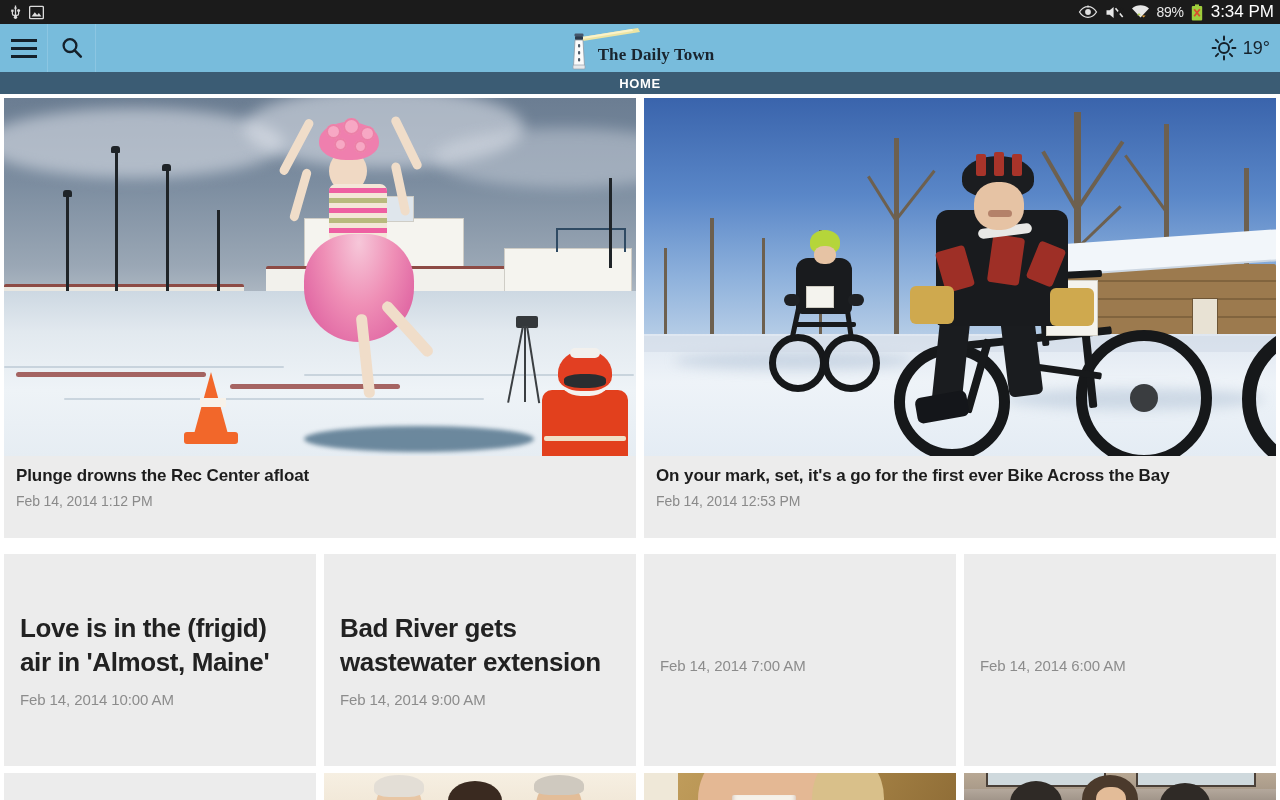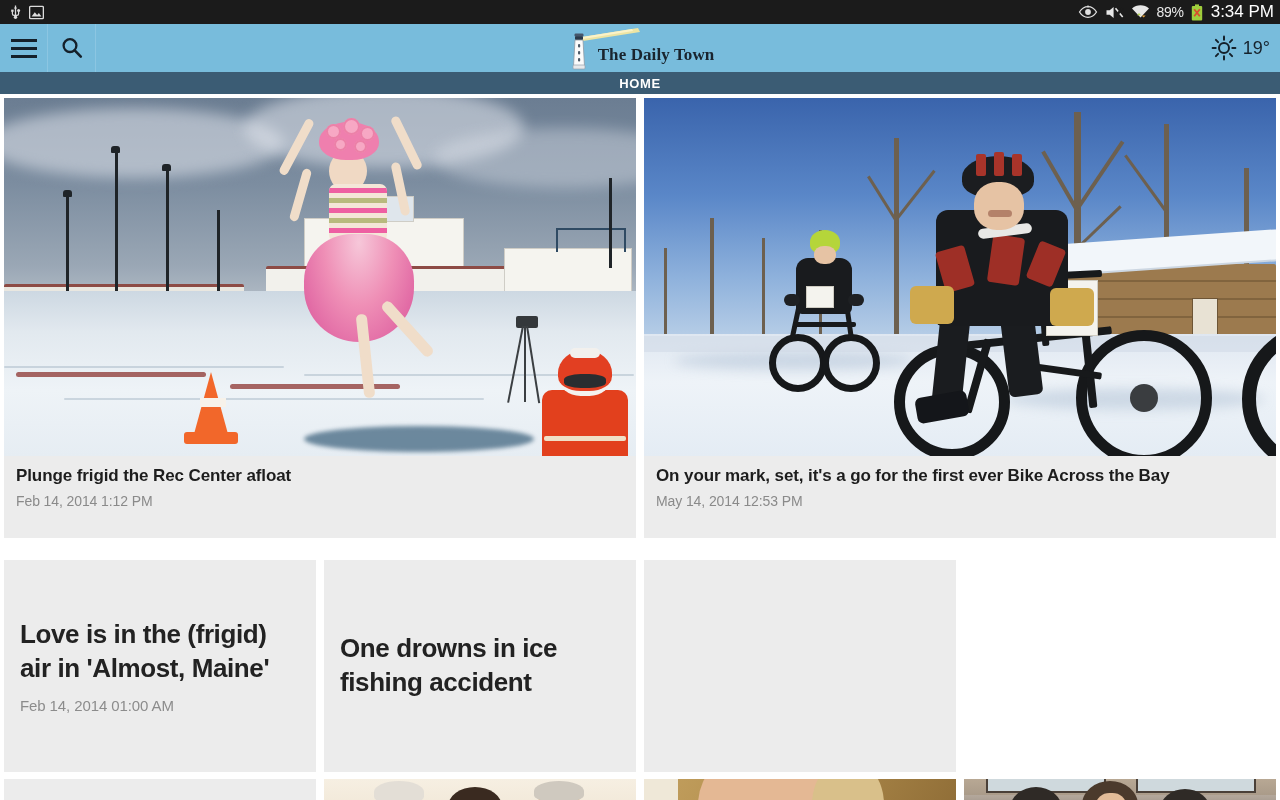--- a/index.html
+++ b/index.html
@@ -76,21 +76,21 @@
 
   
   #grid {
     width: 1280px; height: 706px;
     background: #ffffff;
     padding: 4px 4px 0 4px;
     position: relative;
   }
   .row { display: flex; width: 1272px; }
   #row-hero { gap: 8px; height: 440px; }
-  #row-text { gap: 8px; height: 212px; margin-top: 22px; }
+  #row-text { gap: 8px; height: 212px; margin-top: 16px; }
   #row-bottom { gap: 8px; height: 48px; margin-top: 7px; overflow: hidden; }
 
   .card {
     background: #ececec;
     overflow: hidden;
     position: relative;
     cursor: pointer;
   }
   .hero-card { width: 632px; height: 440px; display: flex; flex-direction: column; }
   .hero-photo { width: 632px; height: 358px; overflow: hidden; position: relative; }
@@ -412,21 +412,21 @@
           <div class="s1-cone-base" style="left:180px;top:334px;width:54px;height:12px;"></div>
 
           <div class="k-coat" style="left:538px;top:292px;width:86px;height:74px;"></div>
           <div class="k-stripe" style="left:540px;top:338px;width:82px;"></div>
           <div class="k-helmet" style="left:554px;top:252px;width:54px;height:46px;"></div>
           <div class="k-visor" style="left:560px;top:276px;width:42px;height:14px;"></div>
           <div style="position:absolute;left:566px;top:250px;width:30px;height:10px;background:#f2f0ed;border-radius:6px;"></div>
         </div>
       </div>
       <div class="hero-text">
-        <div class="card-title">Plunge frigid the Rec Center afloat</div>
+        <div class="card-title">Plunge drowns the Rec Center afloat</div>
         <div class="card-date">Feb 14, 2014 1:12 PM</div>
       </div>
     </div>
 
     <div class="card hero-card">
       <div class="hero-photo">
         <div class="scene">
           <div class="s2-sky"></div>
 
           <div class="s2-trunk" style="left:250px;top:40px;width:5px;height:200px;"></div>
@@ -502,38 +502,43 @@
           <div class="s2-face" style="left:330px;top:84px;width:50px;height:48px;"></div>
           <div style="position:absolute;left:344px;top:112px;width:24px;height:7px;background:#b4826a;border-radius:4px;"></div>
           <div class="s2-glove" style="left:266px;top:188px;width:44px;height:38px;"></div>
           <div class="s2-glove" style="left:406px;top:190px;width:44px;height:38px;"></div>
 
           <div class="s2-tire" style="left:598px;top:226px;width:150px;height:150px;border-width:14px;"></div>
         </div>
       </div>
       <div class="hero-text">
         <div class="card-title">On your mark, set, it's a go for the first ever Bike Across the Bay</div>
-        <div class="card-date">May 14, 2014 12:53 PM</div>
+        <div class="card-date">Feb 14, 2014 12:53 PM</div>
       </div>
     </div>
   </div>
 
   <div class="row" id="row-text">
 
     <div class="card text-card">
       <div class="card-title">Love is in the (frigid) air in 'Almost, Maine'</div>
-      <div class="card-date">Feb 14, 2014 01:00 AM</div>
-    </div>
-
+      <div class="card-date">Feb 14, 2014 10:00 AM</div>
+    </div>
 
     <div class="card text-card">
-      <div class="card-title">One drowns in ice fishing accident</div>
+      <div class="card-title">Bad River gets wastewater extension</div>
+      <div class="card-date">Feb 14, 2014 9:00 AM</div>
     </div>
 
     <div class="card text-card">
+      <div class="card-date">Feb 14, 2014 7:00 AM</div>
+    </div>
+
+    <div class="card text-card">
+      <div class="card-date">Feb 14, 2014 6:00 AM</div>
     </div>
   </div>
 
   <div class="row" id="row-bottom">
 
     <div class="card bottom-card"></div>
 
     <div class="card bottom-card">
       <div class="scene">
         <div class="s3-bg"></div>

